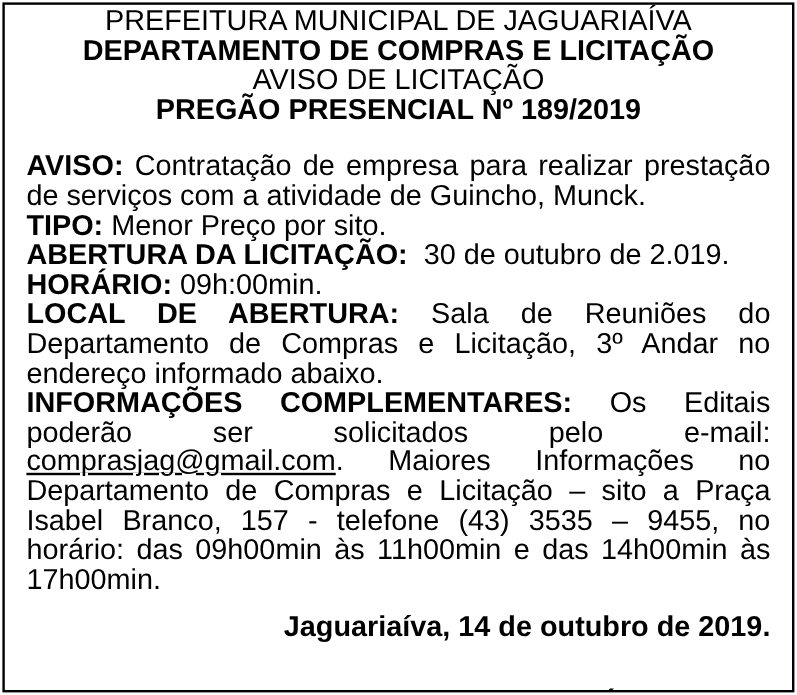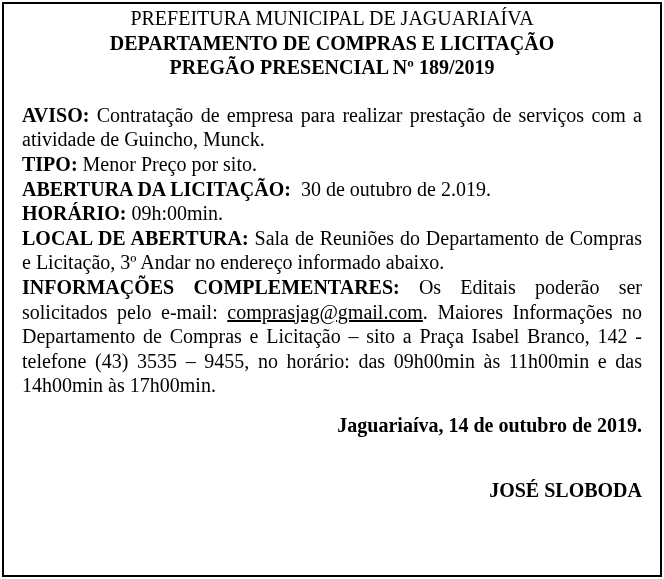--- a/index.html
+++ b/index.html
@@ -7,23 +7,23 @@
     padding: 0;
     background: #ffffff;
   }
   .page {
     position: relative;
     width: 664px;
     height: 579px;
     box-sizing: border-box;
     background: #ffffff;
     padding: 2px;
-    font-family: Liberation Serif, serif;
+    font-family: Liberation Sans, sans-serif;
     color: #000000;
-    font-size: 20px;
+    font-size: 24px;
     line-height: 24.6px;
   }
   .frame {
     box-sizing: border-box;
     width: 100%;
     height: 100%;
     border: 2px solid #000000;
     padding: 2px 18px 0 18px;
     overflow: hidden;
   }
@@ -57,32 +57,33 @@
 </style>
 </head>
 <body>
 
 <div class="page">
   <div class="frame">
 
     <div class="header">
       <p class="h-line">PREFEITURA MUNICIPAL DE JAGUARIAÍVA</p>
       <p class="h-line bold">DEPARTAMENTO DE COMPRAS E LICITAÇÃO</p>
+      <p class="h-line">AVISO DE LICITAÇÃO</p>
       <p class="h-line bold">PREGÃO PRESENCIAL Nº 189/2019</p>
     </div>
 
     <div class="spacer-23"></div>
 
     <div class="body-text">
       <p class="para"><strong>AVISO:</strong><span> Contratação de empresa para realizar prestação de serviços com a atividade de Guincho, Munck.</span></p>
       <p class="para"><strong>TIPO:</strong><span> Menor Preço por sito.</span></p>
       <p class="para"><strong>ABERTURA DA LICITAÇÃO:</strong><span> &nbsp;30 de outubro de 2.019.</span></p>
       <p class="para"><strong>HORÁRIO:</strong><span> 09h:00min.</span></p>
       <p class="para"><strong>LOCAL DE ABERTURA:</strong><span> Sala de Reuniões do Departamento de Compras e Licitação, 3º Andar no endereço informado abaixo.</span></p>
-      <p class="para"><strong>INFORMAÇÕES COMPLEMENTARES:</strong><span> Os Editais poderão ser solicitados pelo e-mail: </span><span class="email">comprasjag@gmail.com</span><span>. Maiores Informações no Departamento de Compras e Licitação – sito a Praça Isabel Branco, 142 - telefone (43) 3535 – 9455, no horário: das 09h00min às 11h00min e das 14h00min às 17h00min.</span></p>
+      <p class="para"><strong>INFORMAÇÕES COMPLEMENTARES:</strong><span> Os Editais poderão ser solicitados pelo e-mail: </span><span class="email">comprasjag@gmail.com</span><span>. Maiores Informações no Departamento de Compras e Licitação – sito a Praça Isabel Branco, 157 - telefone (43) 3535 – 9455, no horário: das 09h00min às 11h00min e das 14h00min às 17h00min.</span></p>
     </div>
 
     <div class="spacer-15"></div>
 
     <p class="center-line">Jaguariaíva, 14 de outubro de 2019.</p>
 
     <div class="spacer-40"></div>
 
     <div class="signature">
       <p class="center-line">JOSÉ SLOBODA</p>

